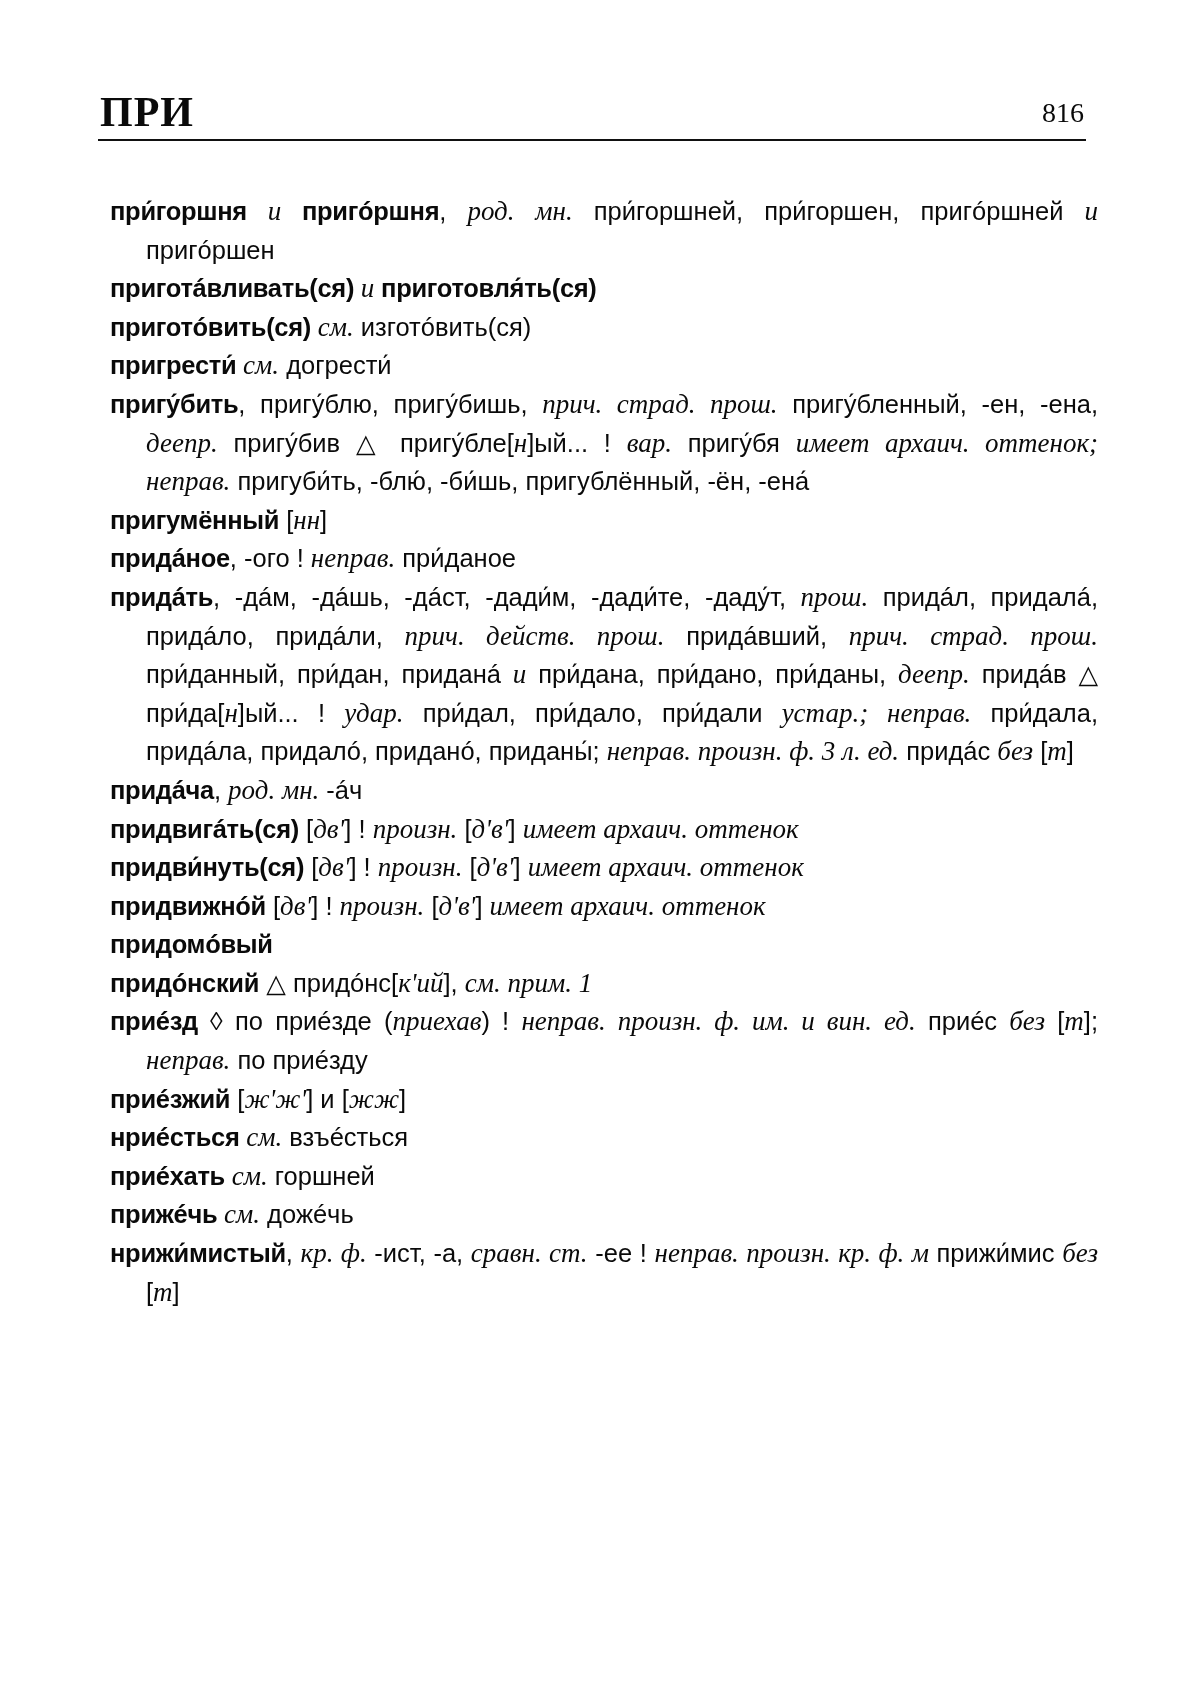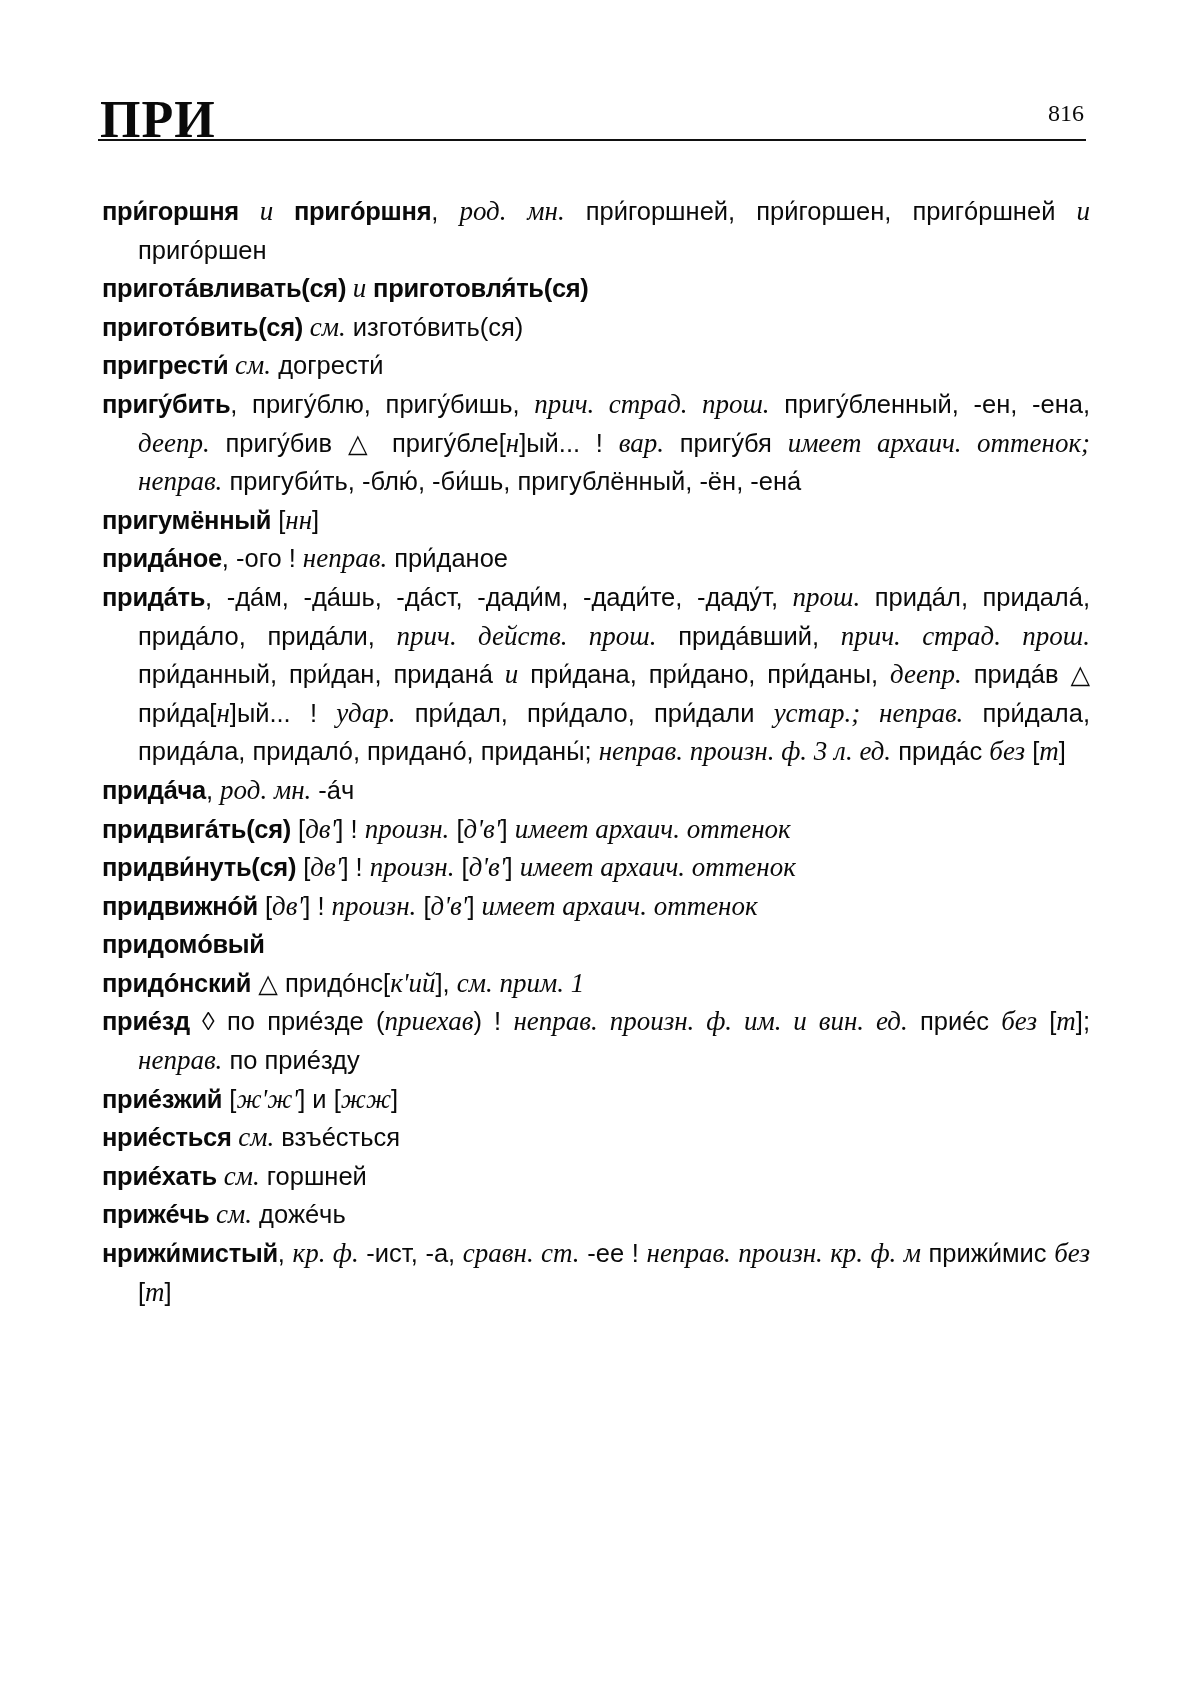--- a/index.html
+++ b/index.html
@@ -1,22 +1,22 @@
 <!DOCTYPE html>
 <html><head>
 <meta charset="utf-8">
 <style>
   html, body { margin: 0; padding: 0; background: #ffffff; }
   body { width: 1178px; height: 1700px; position: relative; overflow: hidden; color: #0a0a0a; }
   .page { position: absolute; left: 98px; top: 0; width: 988px; }
   .header { position: absolute; top: 84px; left: 0; width: 988px; height: 56px; }
-  .running-head { position: absolute; left: 2px; top: 8px; font-family: "Liberation Serif", serif; font-weight: bold; font-size: 52px; letter-spacing: 1px; line-height: 56px; }
-  .page-number { position: absolute; right: 2px; top: 4px; font-family: "Liberation Serif", serif; font-size: 24px; line-height: 50px; }
+  .running-head { position: absolute; left: 2px; top: 0; font-family: "Liberation Serif", serif; font-weight: bold; font-size: 42px; letter-spacing: 1px; line-height: 56px; }
+  .page-number { position: absolute; right: 2px; top: 4px; font-family: "Liberation Serif", serif; font-size: 28px; line-height: 50px; }
   .rule { position: absolute; top: 139px; left: 0; width: 988px; height: 2px; background: #111; }
-  .entries { position: absolute; top: 192px; left: 4px; width: 988px; font-family: "Liberation Sans", sans-serif; font-size: 25.5px; line-height: 38.6px; }
+  .entries { position: absolute; top: 192px; left: 12px; width: 988px; font-family: "Liberation Sans", sans-serif; font-size: 25.5px; line-height: 38.6px; }
   .entry { padding-left: 36px; text-indent: -36px; text-align: justify; margin: 0; }
   .hw { font-weight: bold; font-family: "Liberation Sans Narrow", "Liberation Sans", sans-serif; letter-spacing: -0.3px; }
   .it { font-style: italic; font-family: "Liberation Serif", serif; font-size: 27px; }
   .tx { }
 </style>
 </head>
 <body>
 
 <div class="page">
   <div class="header">

